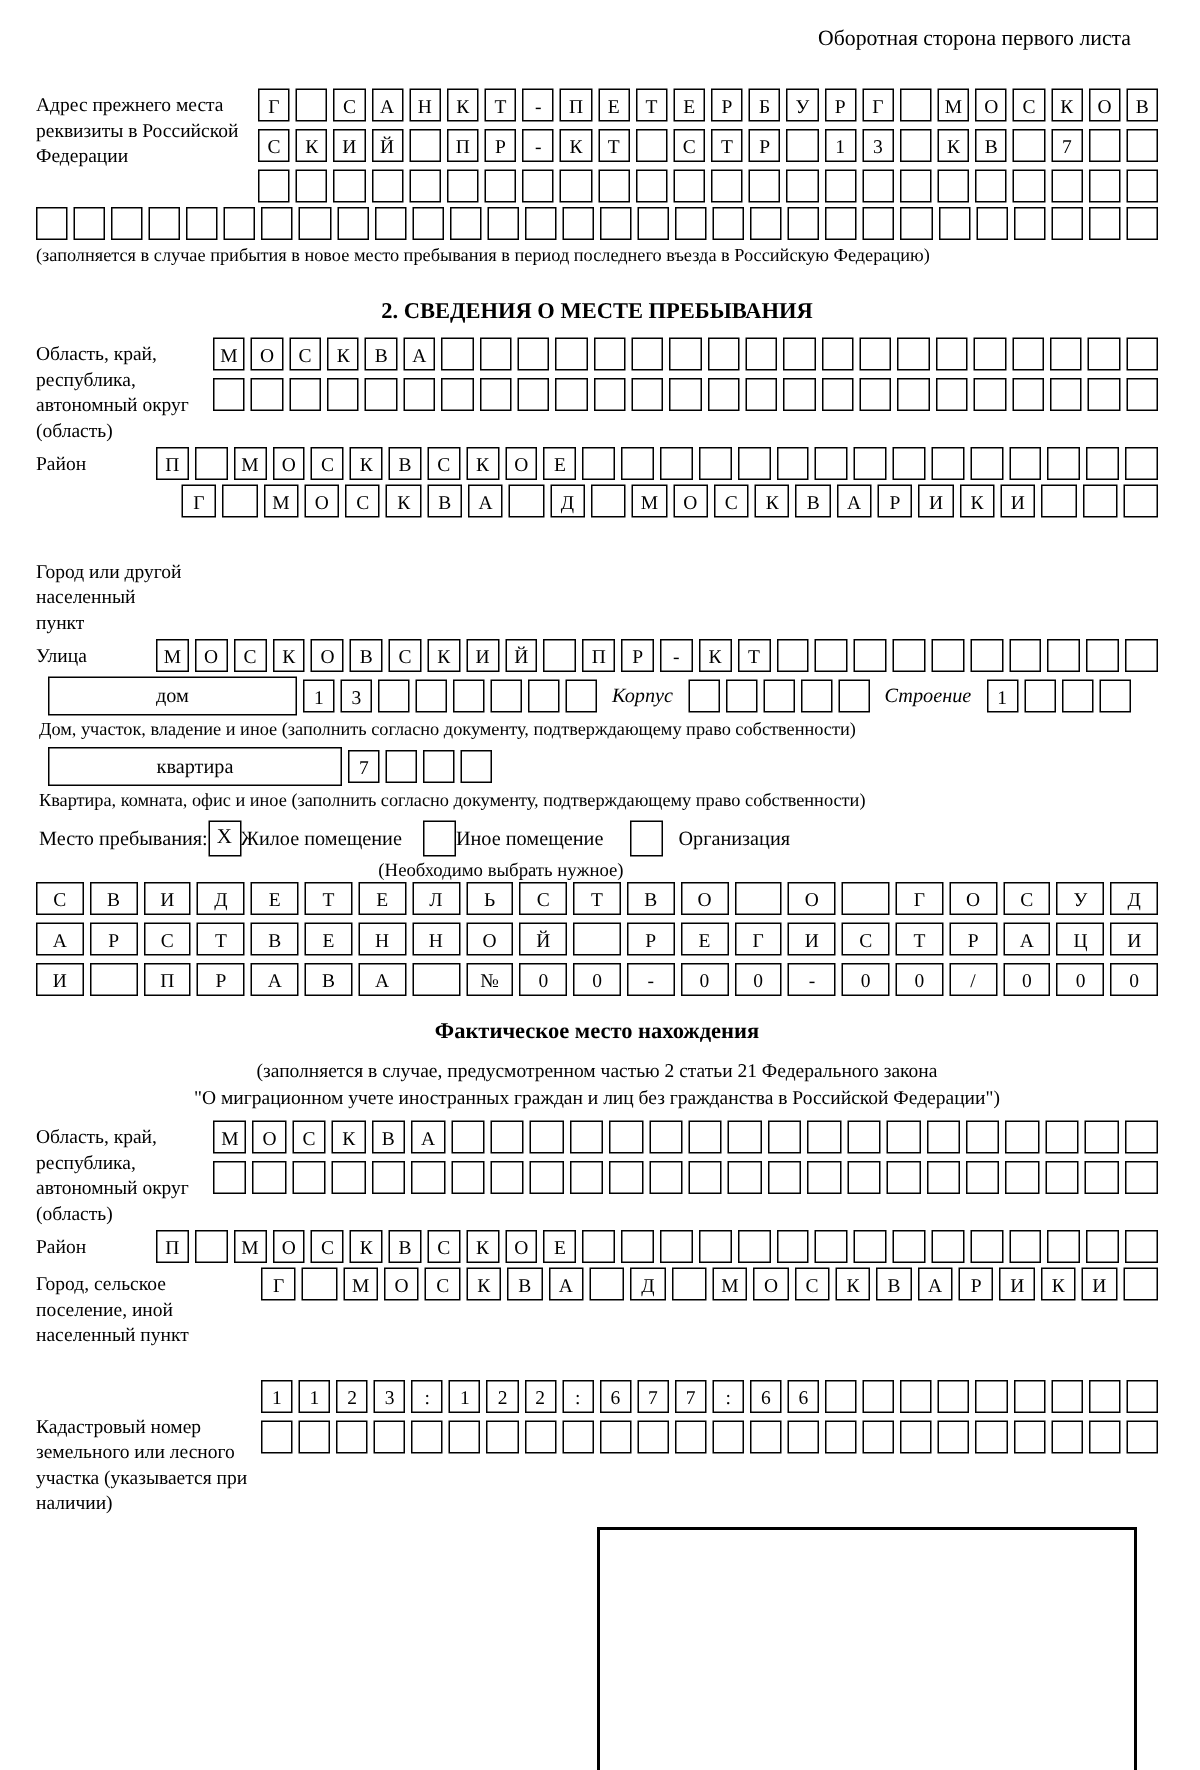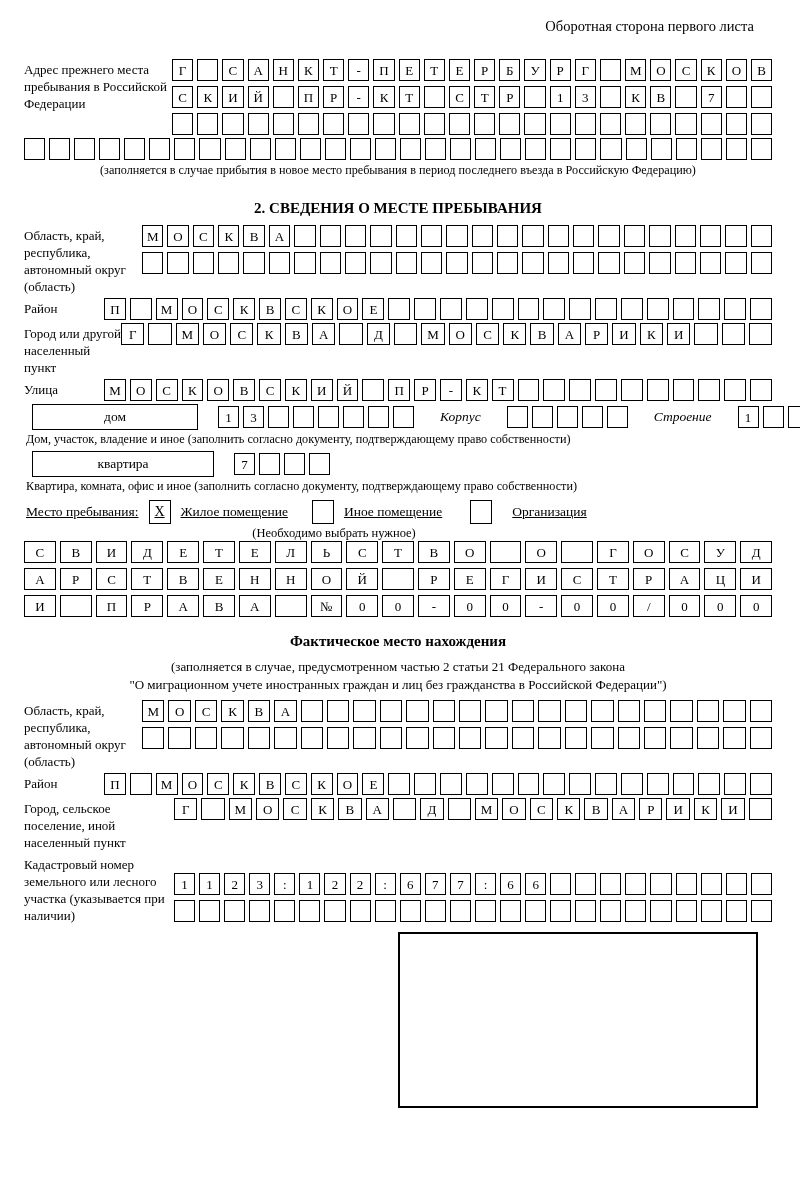--- a/index.html
+++ b/index.html
@@ -17,52 +17,52 @@
   .lbl { font-size:13px; line-height:17px; flex:none; padding-top:2px; }
   .rows { flex:1; display:flex; flex-direction:column; gap:5px; }
   .boxes { display:flex; gap:4px; flex:1; min-width:0; }
   .cb {
     flex:1 1 0; height:22px; border:1.6px solid #000;
     display:flex; align-items:center; justify-content:center;
     font-size:13px; line-height:1; background:#fff; min-width:0;
   }
   .fixedcells .cb { flex:none; width:21px; }
 
-  .note { font-size:12.2px; text-align:center; margin:1px 0 3px 0; line-height:15px; }
+  .note { font-size:12.2px; margin:1px 0 3px 0; line-height:15px; }
   .note-left { font-size:12.2px; text-align:left; margin:1px 0 4px 2px; line-height:15px; }
 
   .sect-title { font-size:15px; font-weight:bold; text-align:center; margin:22px 0 8px 0; }
 
-  .domrow { display:flex; align-items:center; gap:20px; margin:3px 0 2px 8px; }
+  .domrow { display:flex; align-items:center; gap:4px; margin:3px 0 2px 8px; }
   .widebox {
     border:1.6px solid #000; height:26px; display:flex;
     align-items:center; justify-content:center; font-size:13.5px; flex:none; background:#fff;
   }
   .inl-lbl { font-size:13.5px; margin:0 6px; flex:none;font-style:italic; }
 
-  .stayrow { display:flex; align-items:center; gap:10px; margin:6px 0 2px 2px; font-size:13.5px;text-decoration:underline; }
+  .stayrow { display:flex; align-items:center; margin:6px 0 2px 2px; font-size:13.5px; }
   .chk {
     width:22px; height:24px; border:1.6px solid #000; flex:none;
     display:flex; align-items:center; justify-content:center; font-size:14px; background:#fff;
   }
   .stay-note { font-size:12.5px; text-align:center; width:620px; margin:2px 0 0 0; }
 
   .law-note { font-size:13px; text-align:center; line-height:18px; }
 
   .stampbox { width:360px; height:176px; border:2px solid #000; margin:8px 0 6px 374px; background:#fff; }
 </style>
 </head>
 <body>
 
 <div class="page">
 
   <div class="hdr">Оборотная сторона первого листа</div>
 
   <div class="block">
-    <div class="lbl" style="width:148px;">Адрес прежнего места пребывания в Российской Федерации</div>
+    <div class="lbl" style="width:148px;">Адрес прежнего места реквизиты в Российской Федерации</div>
     <div class="rows">
       <div class="boxes">
           <span class="cb">Г</span>
           <span class="cb"></span>
           <span class="cb">С</span>
           <span class="cb">А</span>
           <span class="cb">Н</span>
           <span class="cb">К</span>
           <span class="cb">Т</span>
           <span class="cb">-</span>
@@ -259,21 +259,21 @@
         <span class="cb"></span>
         <span class="cb"></span>
         <span class="cb"></span>
         <span class="cb"></span>
         <span class="cb"></span>
         <span class="cb"></span>
       </div>
   </div>
 
   <div class="block">
-    <div class="lbl" style="width:97px;">Город или другой населенный пункт</div>
+    <div class="lbl" style="width:97px;margin-top:47px;">Город или другой населенный пункт</div>
     <div class="boxes">
         <span class="cb">Г</span>
         <span class="cb"></span>
         <span class="cb">М</span>
         <span class="cb">О</span>
         <span class="cb">С</span>
         <span class="cb">К</span>
         <span class="cb">В</span>
         <span class="cb">А</span>
         <span class="cb"></span>
@@ -351,21 +351,21 @@
     <div class="boxes fixedcells" style="flex:none;">
         <span class="cb">1</span>
         <span class="cb"></span>
         <span class="cb"></span>
         <span class="cb"></span>
       </div>
   </div>
   <div class="note-left">Дом, участок, владение и иное (заполнить согласно документу, подтверждающему право собственности)</div>
 
   <div class="domrow">
-    <div class="widebox" style="width:182px;">квартира</div>
+    <div class="widebox" style="width:196px;">квартира</div>
     <div class="boxes fixedcells" style="flex:none;">
         <span class="cb">7</span>
         <span class="cb"></span>
         <span class="cb"></span>
         <span class="cb"></span>
       </div>
   </div>
   <div class="note-left">Квартира, комната, офис и иное (заполнить согласно документу, подтверждающему право собственности)</div>
 
   <div class="stayrow">
@@ -569,21 +569,21 @@
         <span class="cb">А</span>
         <span class="cb">Р</span>
         <span class="cb">И</span>
         <span class="cb">К</span>
         <span class="cb">И</span>
         <span class="cb"></span>
       </div>
   </div>
 
   <div class="block">
-    <div class="lbl" style="width:150px;">Кадастровый номер земельного или лесного участка (указывается при наличии)</div>
+    <div class="lbl" style="width:150px;margin-top:39px;">Кадастровый номер земельного или лесного участка (указывается при наличии)</div>
     <div class="rows" style="margin-top:19px;">
       <div class="boxes">
           <span class="cb">1</span>
           <span class="cb">1</span>
           <span class="cb">2</span>
           <span class="cb">3</span>
           <span class="cb">:</span>
           <span class="cb">1</span>
           <span class="cb">2</span>
           <span class="cb">2</span>

